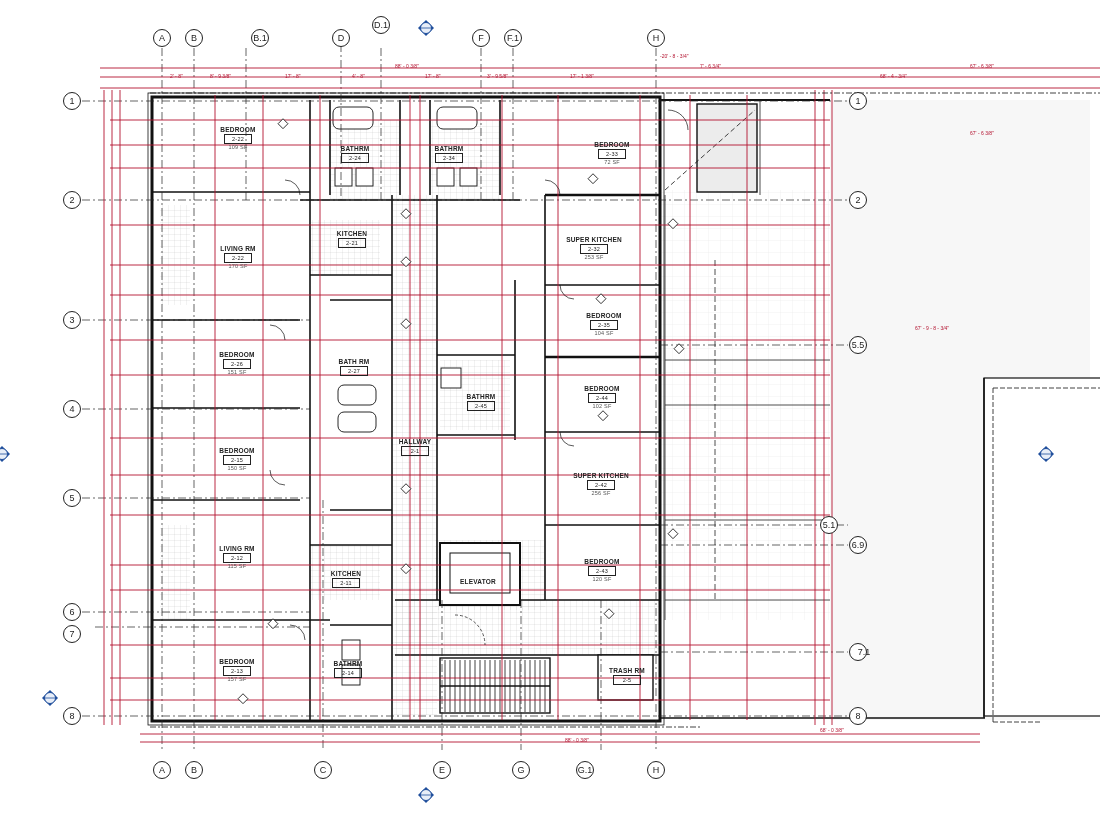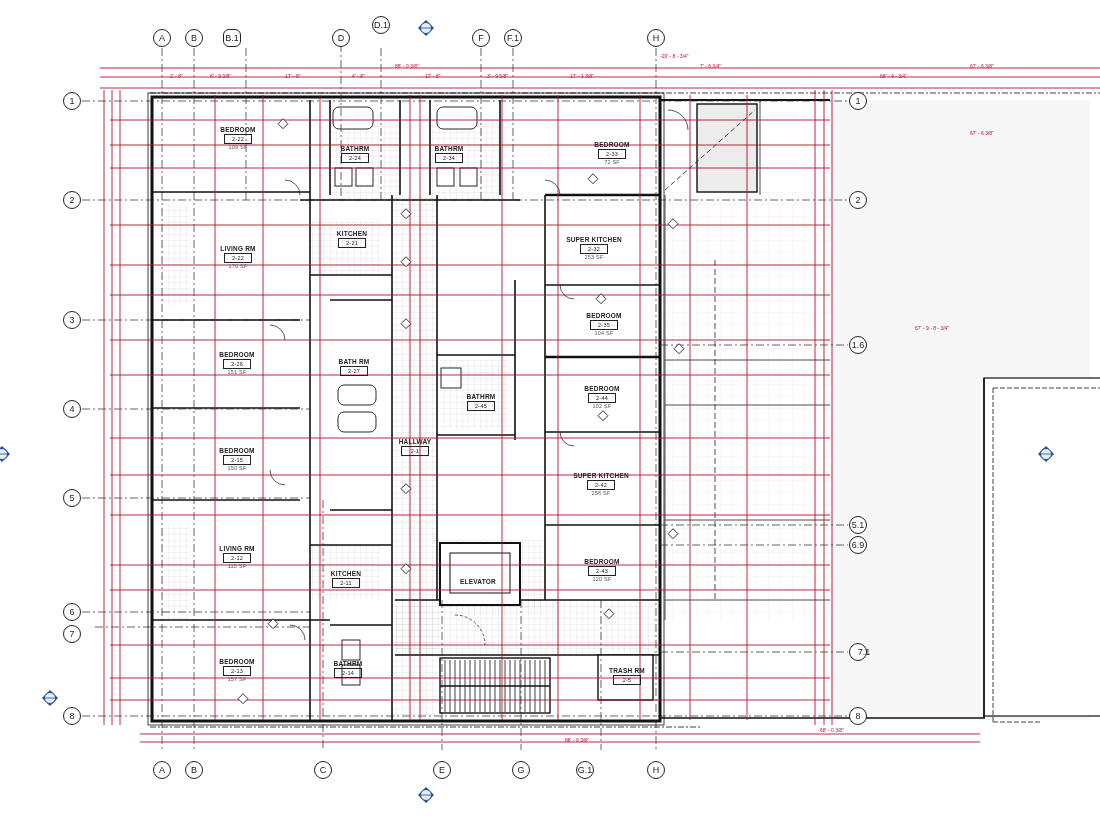--- a/index.html
+++ b/index.html
@@ -230,21 +230,21 @@
     <path d="M270 470 A15 15 0 0 0 285 485"></path>
     <path d="M290 625 A15 15 0 0 1 305 640"></path>
     <path d="M668 110 A20 20 0 0 1 688 130"></path>
     <path d="M455 615 A30 30 0 0 1 485 645" stroke-dasharray="3,2"></path>
   </g>
 </svg>
 
 <div id="gbt">
     <div class="bubble" style="left: 153px; top: 29px;">A</div>
     <div class="bubble" style="left: 185px; top: 29px;">B</div>
-    <div class="bubble" style="left: 223px; top: 29px; border-radius: 6px;">B.1</div>
+    <div class="bubble" style="left: 251px; top: 29px;">B.1</div>
     <div class="bubble" style="left: 332px; top: 29px;">D</div>
     <div class="bubble" style="left: 372px; top: 16px;">D.1</div>
     <div class="bubble" style="left: 472px; top: 29px;">F</div>
     <div class="bubble" style="left: 504px; top: 29px;">F.1</div>
     <div class="bubble" style="left: 647px; top: 29px;">H</div>
   </div>
 <div id="gbb">
     <div class="bubble" style="left: 153px; top: 761px;">A</div>
     <div class="bubble" style="left: 185px; top: 761px;">B</div>
     <div class="bubble" style="left: 314px; top: 761px;">C</div>
@@ -259,22 +259,22 @@
     <div class="bubble" style="left: 63px; top: 311px;">3</div>
     <div class="bubble" style="left: 63px; top: 400px;">4</div>
     <div class="bubble" style="left: 63px; top: 489px;">5</div>
     <div class="bubble" style="left: 63px; top: 603px;">6</div>
     <div class="bubble" style="left: 63px; top: 625px;">7</div>
     <div class="bubble" style="left: 63px; top: 707px;">8</div>
   </div>
 <div id="gbr">
     <div class="bubble" style="left: 849px; top: 92px;">1</div>
     <div class="bubble" style="left: 849px; top: 191px;">2</div>
-    <div class="bubble" style="left: 849px; top: 336px;">1.6</div>
-    <div class="bubble" style="left: 849px; top: 516px;">5.1</div>
+    <div class="bubble" style="left: 849px; top: 336px;">5.5</div>
+    <div class="bubble" style="left: 820px; top: 516px;">5.1</div>
     <div class="bubble" style="left: 849px; top: 536px;">6.9</div>
     <div class="bubble" style="left: 849px; top: 643px; padding-left: 12px;">7.1</div>
     <div class="bubble" style="left: 849px; top: 707px;">8</div>
   </div>
 <div id="rooms">
     <div class="room-label" style="left: 208px; top: 126px; width: 60px;"><span>BEDROOM</span><span class="num">2-22</span><span class="area">109 SF</span></div>
     <div class="room-label" style="left: 325px; top: 145px; width: 60px;"><span>BATHRM</span><span class="num">2-24</span></div>
     <div class="room-label" style="left: 419px; top: 145px; width: 60px;"><span>BATHRM</span><span class="num">2-34</span></div>
     <div class="room-label" style="left: 582px; top: 141px; width: 60px;"><span>BEDROOM</span><span class="num">2-33</span><span class="area">72 SF</span></div>
     <div class="room-label" style="left: 208px; top: 245px; width: 60px;"><span>LIVING RM</span><span class="num">2-22</span><span class="area">170 SF</span></div>

